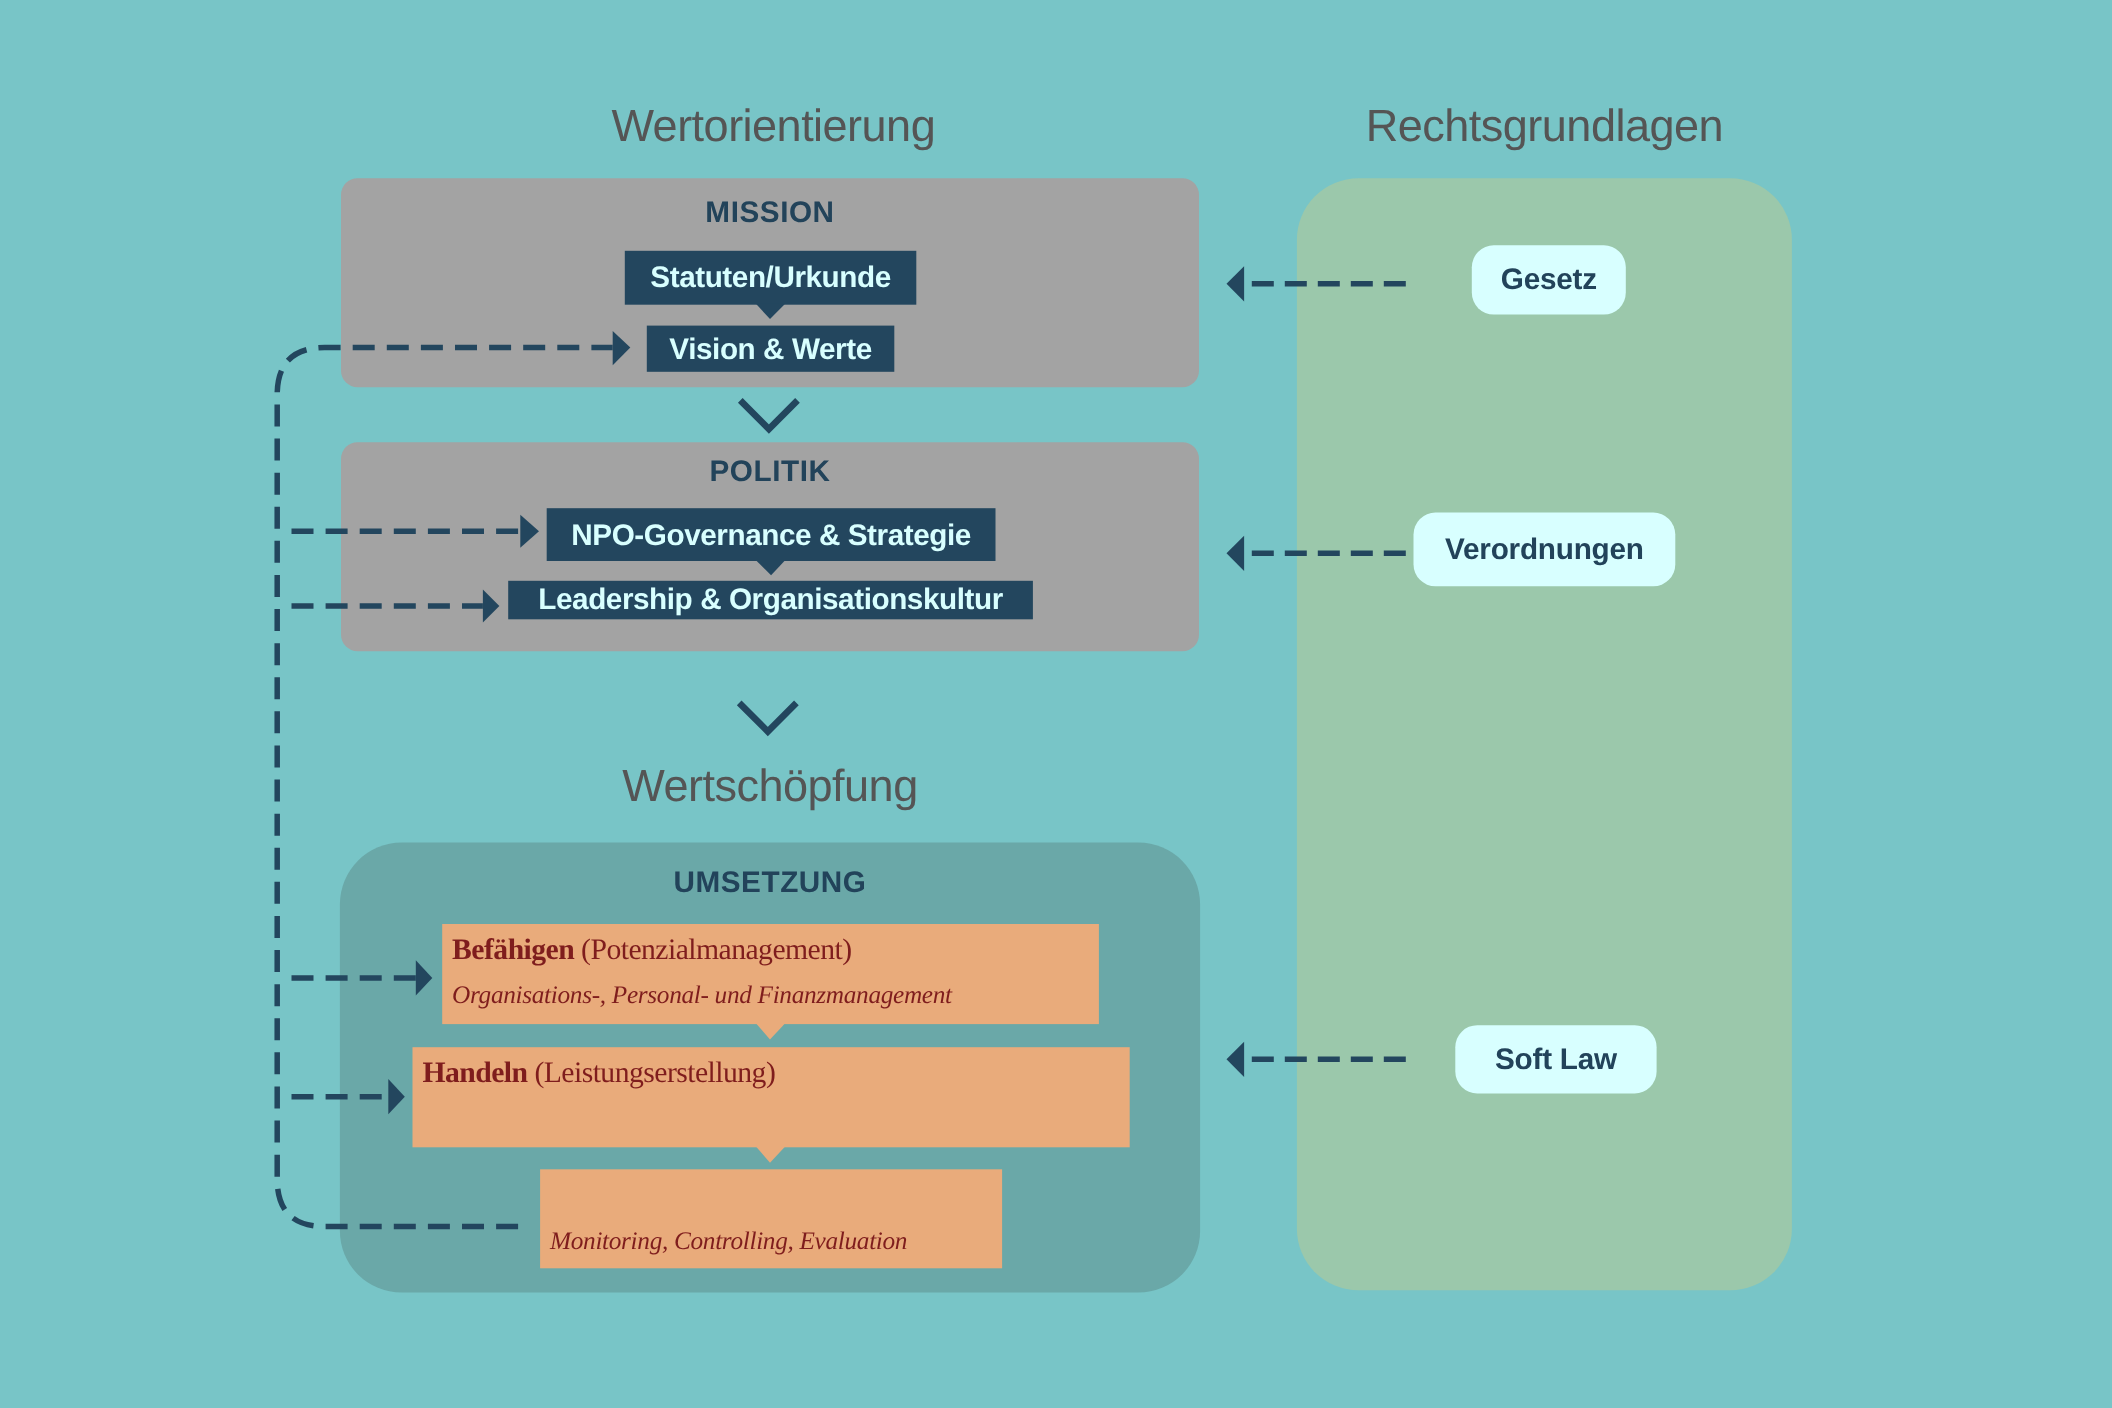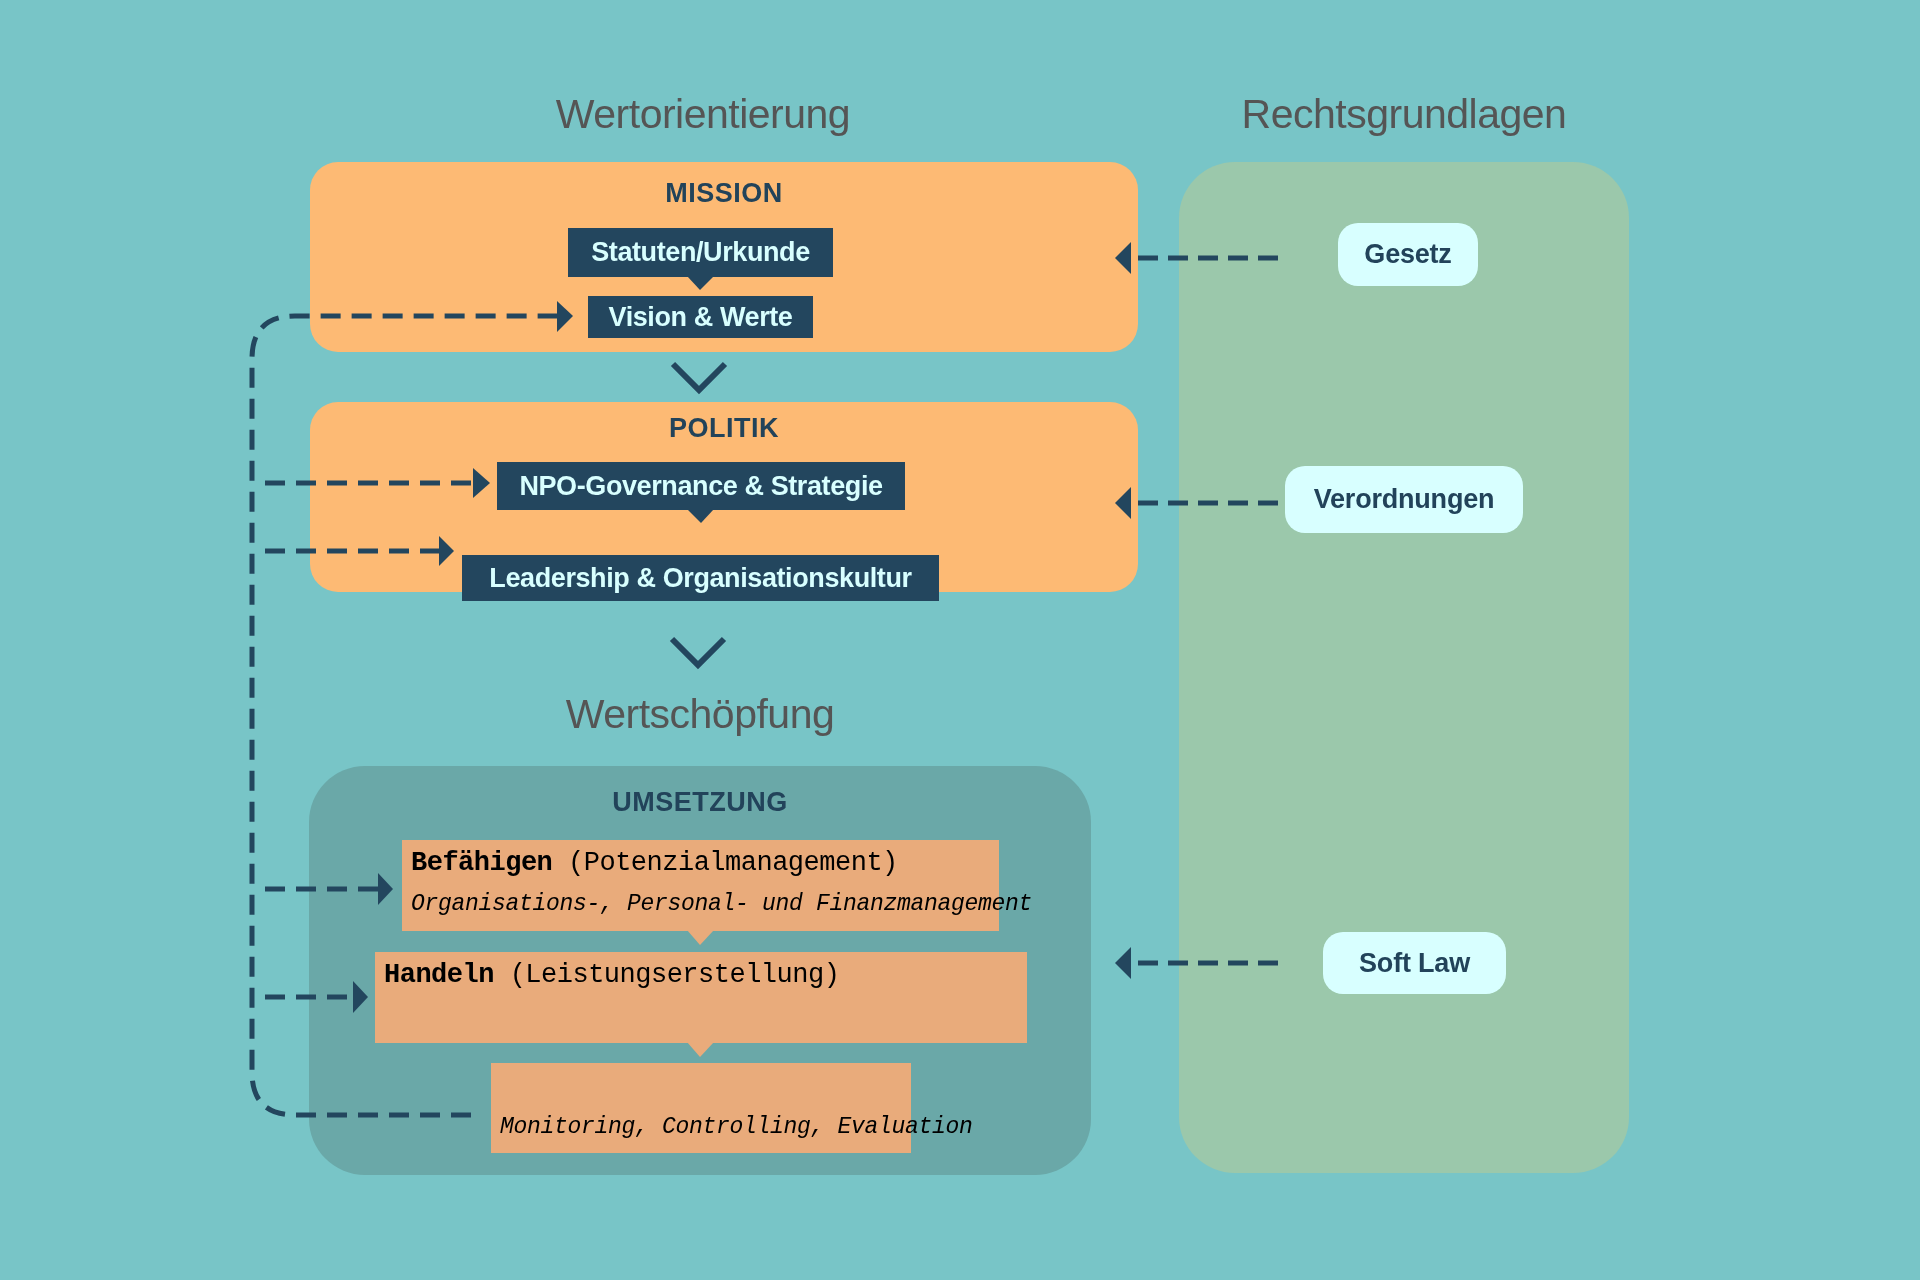--- a/index.html
+++ b/index.html
@@ -14,21 +14,21 @@
     font-family: "Liberation Sans", sans-serif;
     font-weight: 400;
     font-size: 41px;
     color: #555555;
     text-align: center;
     white-space: nowrap;
     letter-spacing: -0.5px;
     line-height: 1;
   }
   .panel { position: absolute; }
-  .panel-light { background: #fdba74; border-radius: 28px; padding-left: 48px; }
+  .panel-light { background: #a3a3a3; border-radius: 15px; }
   .panel-dark { background: #6aa8a8; border-radius: 56px; }
   .panel-green { background: #9bc8ab; border-radius: 56px; }
   .panel-label {
     position: absolute;
     left: 0; right: 0;
     text-align: center;
     font-family: "Liberation Sans", sans-serif;
     font-weight: 700;
     font-size: 27px;
     letter-spacing: 0.5px;
@@ -42,22 +42,22 @@
     font-family: "Liberation Sans", sans-serif;
     font-weight: 700;
     font-size: 27px;
     letter-spacing: -0.4px;
     display: flex; align-items: center; justify-content: center;
     white-space: nowrap;
   }
   .orange-box {
     position: absolute;
     background: #e9ab7b;
-    color: #000000;
-    font-family: Liberation Mono, monospace;
+    color: #7f1d1d;
+    font-family: Liberation Serif, serif;
     padding-left: 9px;
     box-sizing: border-box;
     white-space: nowrap;
   }
   .orange-title {
     position: absolute; left: 9px; top: 9px;
     font-size: 27px; line-height: 1.1;
     letter-spacing: -0.5px;
   }
   .orange-title b { font-weight: 700; }
@@ -102,21 +102,21 @@
 </div>
 
 <div class="panel panel-dark" style="left:309px; top:766px; width:782px; height:409px;">
   <div class="panel-label" style="top:23px;">UMSETZUNG</div>
 </div>
 
 <div class="navy-box" style="left:568px; top:228px; width:265px; height:49px;text-align:center;">Statuten/Urkunde</div>
 <div class="navy-box" style="left:588px; top:296px; width:225px; height:42px;">Vision &amp; Werte</div>
 
 <div class="navy-box" style="left:497px; top:462px; width:408px; height:48px;">NPO-Governance &amp; Strategie</div>
-<div class="navy-box" style="left:462px; top:555px; width:477px; height:46px;">Leadership &amp; Organisationskultur</div>
+<div class="navy-box" style="left:462px; top:528px; width:477px; height:35px;">Leadership &amp; Organisationskultur</div>
 
 <div class="orange-box" style="left:402px; top:840px; width:597px; height:91px;">
   <div class="orange-title"><b>Befähigen</b> <span class="paren">(Potenzialmanagement)</span></div>
   <div class="orange-sub">Organisations-, Personal- und Finanzmanagement</div>
 </div>
 <div class="orange-box" style="left:375px; top:952px; width:652px; height:91px;">
   <div class="orange-title"><b>Handeln</b> <span class="paren">(Leistungserstellung)</span></div>
 </div>
 <div class="orange-box" style="left:491px; top:1063px; width:420px; height:90px;">
   <div class="orange-sub">Monitoring, Controlling, Evaluation</div>

